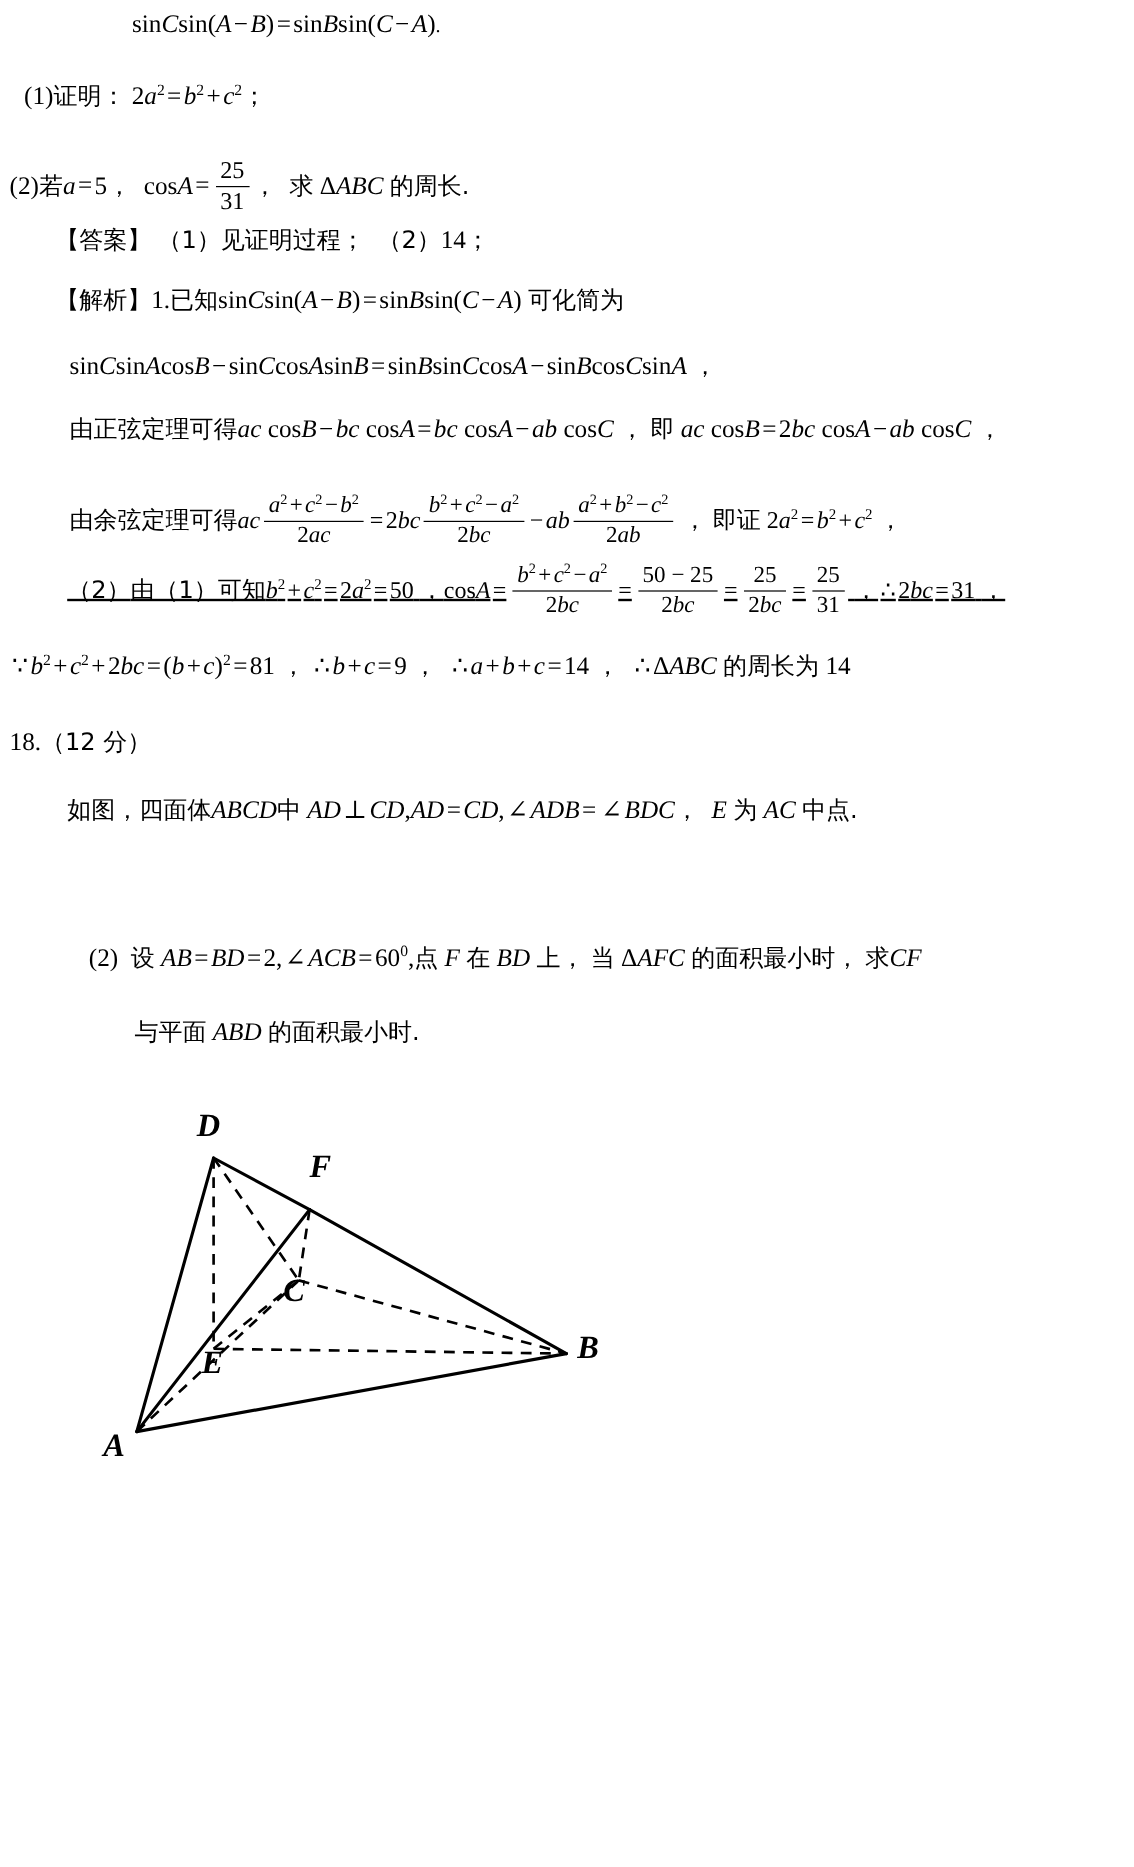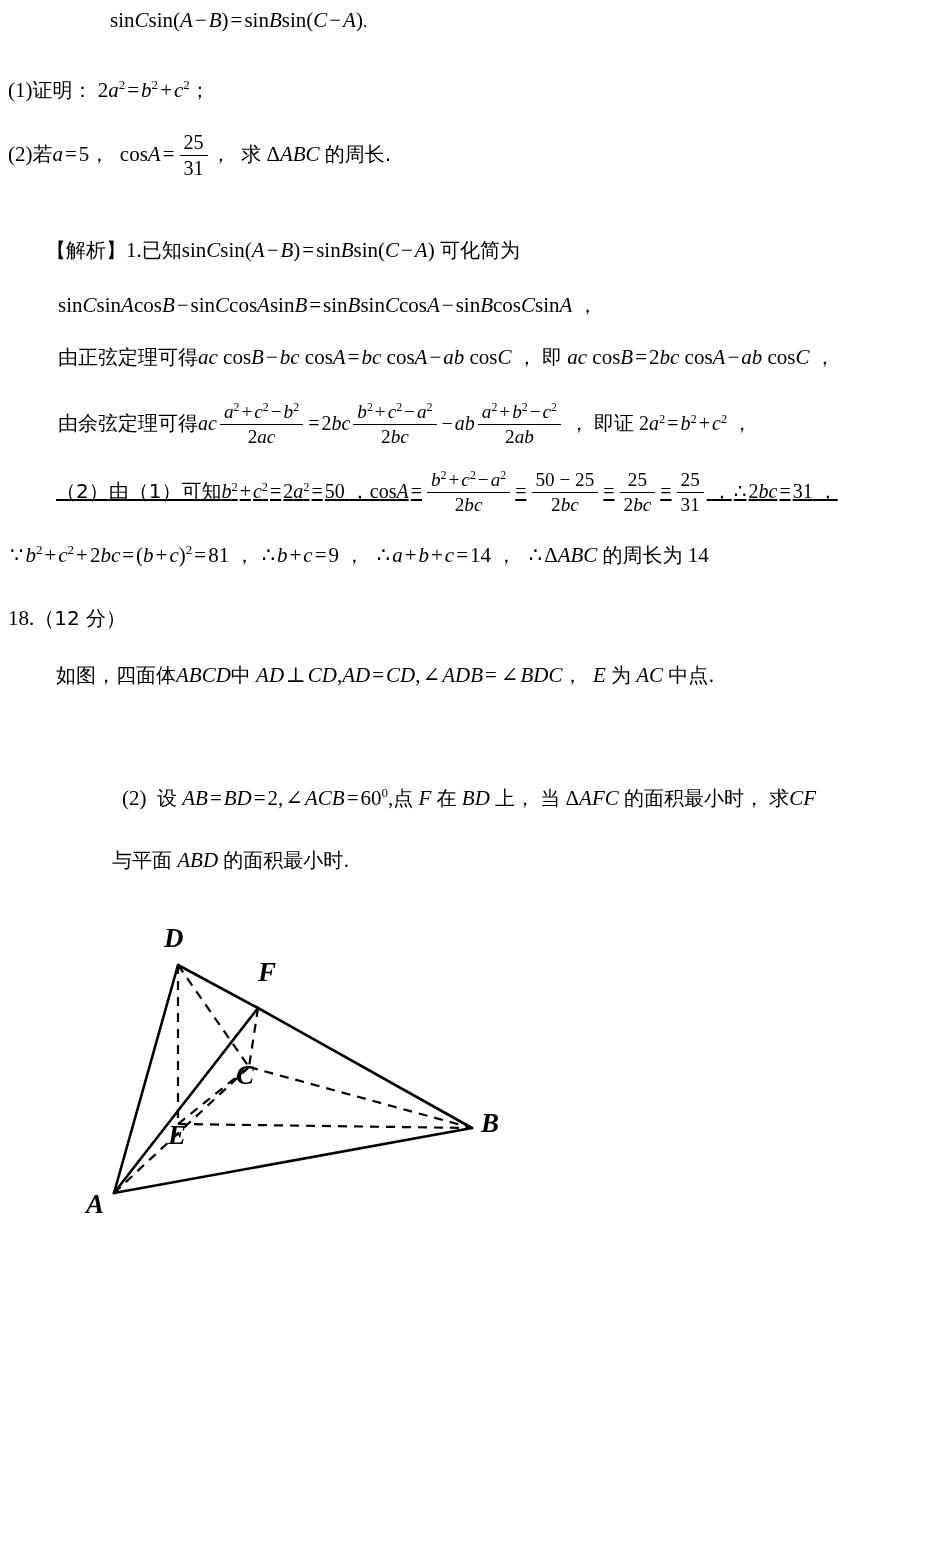--- a/index.html
+++ b/index.html
@@ -77,63 +77,66 @@
 </style>
 </head>
 <body>
 
 <div class="page">
 
   <div class="line" style="left:110px; top:10px;">
     <span class="fn">sin</span><span class="mi">C</span><span class="fn">sin</span><span class="mn">(</span><span class="mi">A</span><span class="op">−</span><span class="mi">B</span><span class="mn">)</span><span class="op">=</span><span class="fn">sin</span><span class="mi">B</span><span class="fn">sin</span><span class="mn">(</span><span class="mi">C</span><span class="op">−</span><span class="mi">A</span><span class="mn">)</span><span class="mn" style="font-size:0.8em">.</span>
   </div>
 
-  <div class="line" style="left:8px; top:70px;margin-top:10px;">
+  <div class="line" style="left:20px; top:70px;">
     <span class="mn">(1)</span><span class="cjk">证明：</span>&nbsp;<span class="mn">2</span><span class="mi">a</span><sup class="en">2</sup><span class="op">=</span><span class="mi">b</span><sup class="en">2</sup><span class="op">+</span><span class="mi">c</span><sup class="en">2</sup><span class="cjk">；</span>
   </div>
 
   <div class="line" style="left:8px; top:120px;">
     <span class="mn">(2)</span><span class="cjk">若</span><span class="mi">a</span><span class="op">=</span><span class="mn">5</span><span class="cjk">，</span>&nbsp;&nbsp;<span class="fn">cos</span><span class="mi">A</span><span class="op">=</span><span class="frac"><span class="num mn">25</span><span class="den mn">31</span></span><span class="cjk">，</span>&nbsp;&nbsp;<span class="cjk">求</span>&nbsp;<span class="mn">Δ</span><span class="mi">ABC</span>&nbsp;<span class="cjk">的周长.</span>
   </div>
 
+  <div class="line" style="left:46px; top:190px;">
+    <span class="cjk">【答案】</span>&nbsp;<span class="cjk">（1）见证明过程；</span>&nbsp;&nbsp;<span class="cjk">（2）</span><span class="mn">14</span><span class="cjk">；</span>
+  </div>
 
   <div class="line" style="left:46px; top:240px;">
     <span class="cjk">【解析】</span><span class="mn">1.</span><span class="cjk">已知</span><span class="fn">sin</span><span class="mi">C</span><span class="fn">sin</span><span class="mn">(</span><span class="mi">A</span><span class="op">−</span><span class="mi">B</span><span class="mn">)</span><span class="op">=</span><span class="fn">sin</span><span class="mi">B</span><span class="fn">sin</span><span class="mn">(</span><span class="mi">C</span><span class="op">−</span><span class="mi">A</span><span class="mn">)</span>&nbsp;<span class="cjk">可化简为</span>
   </div>
 
   <div class="line" style="left:58px; top:295px;">
     <span class="fn">sin</span><span class="mi">C</span><span class="fn">sin</span><span class="mi">A</span><span class="fn">cos</span><span class="mi">B</span><span class="op">−</span><span class="fn">sin</span><span class="mi">C</span><span class="fn">cos</span><span class="mi">A</span><span class="fn">sin</span><span class="mi">B</span><span class="op">=</span><span class="fn">sin</span><span class="mi">B</span><span class="fn">sin</span><span class="mi">C</span><span class="fn">cos</span><span class="mi">A</span><span class="op">−</span><span class="fn">sin</span><span class="mi">B</span><span class="fn">cos</span><span class="mi">C</span><span class="fn">sin</span><span class="mi">A</span>&nbsp;<span class="cjk">，</span>
   </div>
 
   <div class="line" style="left:58px; top:347px;">
     <span class="cjk">由正弦定理可得</span><span class="mi">ac</span>&nbsp;<span class="fn">cos</span><span class="mi">B</span><span class="op">−</span><span class="mi">bc</span>&nbsp;<span class="fn">cos</span><span class="mi">A</span><span class="op">=</span><span class="mi">bc</span>&nbsp;<span class="fn">cos</span><span class="mi">A</span><span class="op">−</span><span class="mi">ab</span>&nbsp;<span class="fn">cos</span><span class="mi">C</span>&nbsp;<span class="cjk">，</span>&nbsp;<span class="cjk">即</span>&nbsp;<span class="mi">ac</span>&nbsp;<span class="fn">cos</span><span class="mi">B</span><span class="op">=</span><span class="mn">2</span><span class="mi">bc</span>&nbsp;<span class="fn">cos</span><span class="mi">A</span><span class="op">−</span><span class="mi">ab</span>&nbsp;<span class="fn">cos</span><span class="mi">C</span>&nbsp;<span class="cjk">，</span>
   </div>
 
-  <div class="line" style="left:58px; top:390px; font-size:20px;">
+  <div class="line" style="left:58px; top:400px; font-size:20px;">
     <span class="cjk">由余弦定理可得</span><span class="mi">ac</span><span class="frac"><span class="num"><span class="mi">a</span><sup class="en">2</sup><span class="op">+</span><span class="mi">c</span><sup class="en">2</sup><span class="op">−</span><span class="mi">b</span><sup class="en">2</sup></span><span class="den"><span class="mn">2</span><span class="mi">ac</span></span></span><span class="op">=</span><span class="mn">2</span><span class="mi">bc</span><span class="frac"><span class="num"><span class="mi">b</span><sup class="en">2</sup><span class="op">+</span><span class="mi">c</span><sup class="en">2</sup><span class="op">−</span><span class="mi">a</span><sup class="en">2</sup></span><span class="den"><span class="mn">2</span><span class="mi">bc</span></span></span><span class="op">−</span><span class="mi">ab</span><span class="frac"><span class="num"><span class="mi">a</span><sup class="en">2</sup><span class="op">+</span><span class="mi">b</span><sup class="en">2</sup><span class="op">−</span><span class="mi">c</span><sup class="en">2</sup></span><span class="den"><span class="mn">2</span><span class="mi">ab</span></span></span>&nbsp;<span class="cjk">，</span>&nbsp;<span class="cjk">即证</span>&nbsp;<span class="mn">2</span><span class="mi">a</span><sup class="en">2</sup><span class="op">=</span><span class="mi">b</span><sup class="en">2</sup><span class="op">+</span><span class="mi">c</span><sup class="en">2</sup>&nbsp;<span class="cjk">，</span>
   </div>
 
   <div class="line" style="left:56px; top:458px; font-size:20px;text-decoration:underline;">
     <span class="cjk">（2）</span><span class="cjk">由（1）可知</span><span class="mi">b</span><sup class="en">2</sup><span class="op">+</span><span class="mi">c</span><sup class="en">2</sup><span class="op">=</span><span class="mn">2</span><span class="mi">a</span><sup class="en">2</sup><span class="op">=</span><span class="mn">50</span>&nbsp;<span class="cjk">，</span><span class="fn">cos</span><span class="mi">A</span><span class="op">=</span><span class="frac"><span class="num"><span class="mi">b</span><sup class="en">2</sup><span class="op">+</span><span class="mi">c</span><sup class="en">2</sup><span class="op">−</span><span class="mi">a</span><sup class="en">2</sup></span><span class="den"><span class="mn">2</span><span class="mi">bc</span></span></span><span class="op">=</span><span class="frac"><span class="num mn">50&nbsp;−&nbsp;25</span><span class="den"><span class="mn">2</span><span class="mi">bc</span></span></span><span class="op">=</span><span class="frac"><span class="num mn">25</span><span class="den"><span class="mn">2</span><span class="mi">bc</span></span></span><span class="op">=</span><span class="frac"><span class="num mn">25</span><span class="den mn">31</span></span>&nbsp;<span class="cjk">，</span><span class="op">∴</span><span class="mn">2</span><span class="mi">bc</span><span class="op">=</span><span class="mn">31</span>&nbsp;<span class="cjk">，</span>
   </div>
 
   <div class="line" style="left:8px; top:545px;">
     <span class="op">∵</span><span class="mi">b</span><sup class="en">2</sup><span class="op">+</span><span class="mi">c</span><sup class="en">2</sup><span class="op">+</span><span class="mn">2</span><span class="mi">bc</span><span class="op">=</span><span class="mn">(</span><span class="mi">b</span><span class="op">+</span><span class="mi">c</span><span class="mn">)</span><sup class="en">2</sup><span class="op">=</span><span class="mn">81</span>&nbsp;<span class="cjk">，</span>&nbsp;<span class="op">∴</span><span class="mi">b</span><span class="op">+</span><span class="mi">c</span><span class="op">=</span><span class="mn">9</span>&nbsp;<span class="cjk">，</span>&nbsp;&nbsp;<span class="op">∴</span><span class="mi">a</span><span class="op">+</span><span class="mi">b</span><span class="op">+</span><span class="mi">c</span><span class="op">=</span><span class="mn">14</span>&nbsp;<span class="cjk">，</span>&nbsp;&nbsp;<span class="op">∴</span><span class="mn">Δ</span><span class="mi">ABC</span>&nbsp;<span class="cjk">的周长为</span>&nbsp;<span class="mn">14</span>
   </div>
 
   <div class="line" style="left:8px; top:608px;">
     <span class="mn">18.</span><span class="cjk">（12&nbsp;分）</span>
   </div>
 
   <div class="line" style="left:56px; top:665px;">
     <span class="cjk">如图，四面体</span><span class="mi">ABCD</span><span class="cjk">中</span>&nbsp;<span class="mi">AD</span><span class="op">⊥</span><span class="mi">CD</span><span class="mn">,</span><span class="mi">AD</span><span class="op">=</span><span class="mi">CD</span><span class="mn">,</span><span class="op">∠</span><span class="mi">ADB</span><span class="op">=</span><span class="op">∠</span><span class="mi">BDC</span><span class="cjk">，</span>&nbsp;&nbsp;<span class="mi">E</span>&nbsp;<span class="cjk">为</span>&nbsp;<span class="mi">AC</span>&nbsp;<span class="cjk">中点.</span>
   </div>
 
 
-  <div class="line" style="left:74px; top:788px;margin-left:48px;">
+  <div class="line" style="left:74px; top:788px;">
     <span class="mn">(2)</span>&nbsp;&nbsp;<span class="cjk">设</span>&nbsp;<span class="mi">AB</span><span class="op">=</span><span class="mi">BD</span><span class="op">=</span><span class="mn">2</span><span class="mn">,</span><span class="op">∠</span><span class="mi">ACB</span><span class="op">=</span><span class="mn">60</span><sup class="en">0</sup><span class="mn">,</span><span class="cjk">点</span>&nbsp;<span class="mi">F</span>&nbsp;<span class="cjk">在</span>&nbsp;<span class="mi">BD</span>&nbsp;<span class="cjk">上，</span>&nbsp;<span class="cjk">当</span>&nbsp;<span class="mn">Δ</span><span class="mi">AFC</span>&nbsp;<span class="cjk">的面积最小时，</span>&nbsp;<span class="cjk">求</span><span class="mi">CF</span>
   </div>
 
   <div class="line" style="left:112px; top:850px;">
     <span class="cjk">与平面</span>&nbsp;<span class="mi">ABD</span>&nbsp;<span class="cjk">的面积最小时.</span>
   </div>
 
   <div class="figure">
     <svg width="500" height="320" viewBox="0 0 500 320" xmlns="http://www.w3.org/2000/svg">
 

